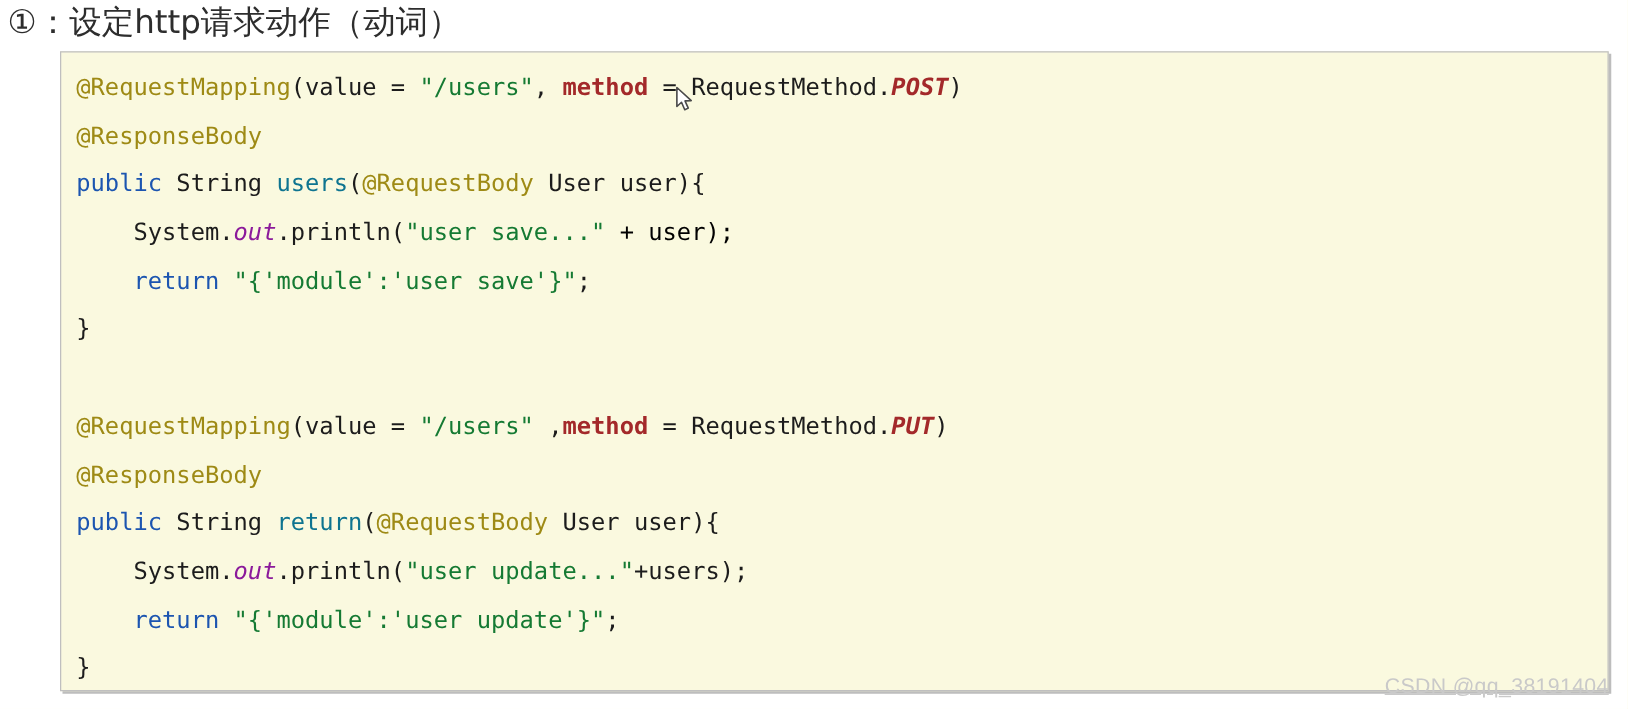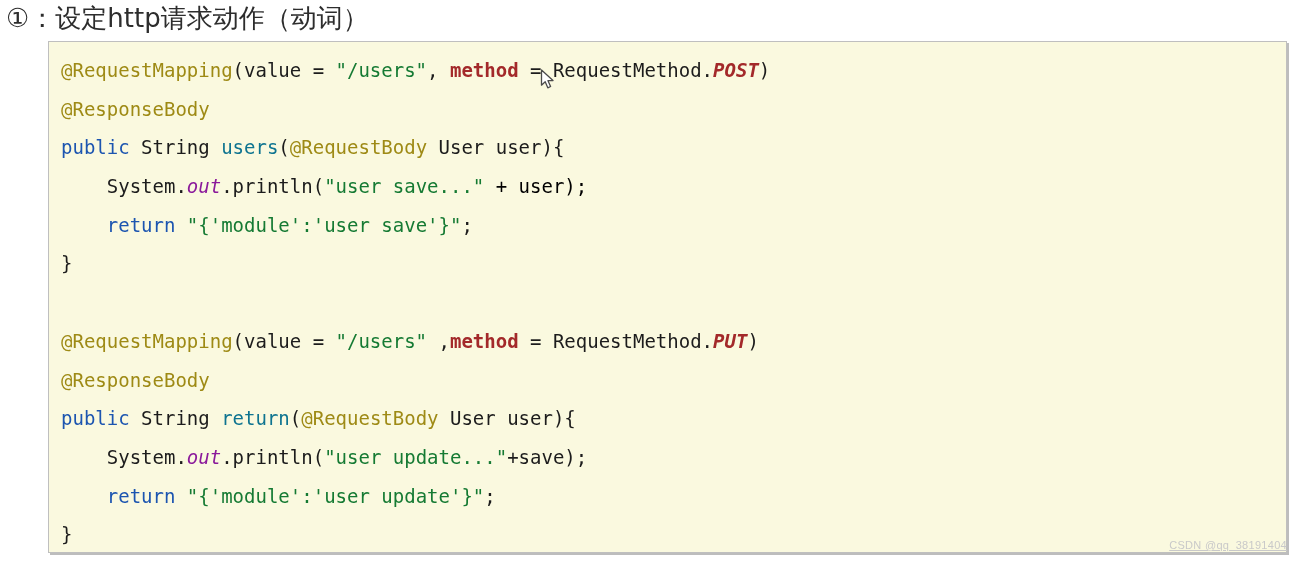--- a/index.html
+++ b/index.html
@@ -48,21 +48,21 @@
     left: 540px;
     top: 69px;
     width: 16px;
     height: 22px;
     pointer-events: none;
   }
   .watermark {
     position: absolute;
     right: 15px;
     top: 539px;
-    font-size: 11px;
+    font-size: 17px;
     color: #c9c9c9;
     text-decoration: underline;
     font-family: "Liberation Sans", sans-serif;
     letter-spacing: 0.3px;
   }
 </style>
 </head>
 <body style="background: rgb(255, 255, 255);">
 
 <div class="page-title" style="color: rgb(45, 45, 45);">①：设定http请求动作（动词）</div>
@@ -72,21 +72,21 @@
       <div class="code-line"><span style="color: rgb(158, 138, 21);">@RequestMapping</span><span style="color: rgb(28, 28, 28);">(value = </span><span style="color: rgb(21, 122, 51);">"/users"</span><span style="color: rgb(28, 28, 28);">, </span><span style="color: rgb(163, 41, 42); font-weight: bold;">method</span><span style="color: rgb(28, 28, 28);"> = RequestMethod.</span><span style="color: rgb(163, 41, 42); font-weight: bold; font-style: italic;">POST</span><span style="color: rgb(28, 28, 28);">)</span></div>
       <div class="code-line"><span style="color: rgb(158, 138, 21);">@ResponseBody</span></div>
       <div class="code-line"><span style="color: rgb(28, 85, 176);">public</span><span style="color: rgb(28, 28, 28);"> String </span><span style="color: rgb(14, 116, 144);">users</span><span style="color: rgb(28, 28, 28);">(</span><span style="color: rgb(158, 138, 21);">@RequestBody</span><span style="color: rgb(28, 28, 28);"> User user){</span></div>
       <div class="code-line"><span style="color: rgb(28, 28, 28);">    System.</span><span style="color: rgb(139, 26, 155); font-style: italic;">out</span><span style="color: rgb(28, 28, 28);">.println(</span><span style="color: rgb(21, 122, 51);">"user save..."</span><span style="color: #000000;"> + user);</span></div>
       <div class="code-line"><span style="color: rgb(28, 28, 28);">    </span><span style="color: rgb(28, 85, 176);">return</span><span style="color: rgb(28, 28, 28);"> </span><span style="color: rgb(21, 122, 51);">"{'module':'user save'}"</span><span style="color: rgb(28, 28, 28);">;</span></div>
       <div class="code-line"><span style="color: rgb(28, 28, 28);">}</span></div>
       <div class="code-line">&nbsp;</div>
       <div class="code-line"><span style="color: rgb(158, 138, 21);">@RequestMapping</span><span style="color: rgb(28, 28, 28);">(value = </span><span style="color: rgb(21, 122, 51);">"/users"</span><span style="color: rgb(28, 28, 28);"> ,</span><span style="color: rgb(163, 41, 42); font-weight: bold;">method</span><span style="color: rgb(28, 28, 28);"> = RequestMethod.</span><span style="color: rgb(163, 41, 42); font-weight: bold; font-style: italic;">PUT</span><span style="color: rgb(28, 28, 28);">)</span></div>
       <div class="code-line"><span style="color: rgb(158, 138, 21);">@ResponseBody</span></div>
       <div class="code-line"><span style="color: rgb(28, 85, 176);">public</span><span style="color: rgb(28, 28, 28);"> String </span><span style="color: rgb(14, 116, 144);">return</span><span style="color: rgb(28, 28, 28);">(</span><span style="color: rgb(158, 138, 21);">@RequestBody</span><span style="color: rgb(28, 28, 28);"> User user){</span></div>
-      <div class="code-line"><span style="color: rgb(28, 28, 28);">    System.</span><span style="color: rgb(139, 26, 155); font-style: italic;">out</span><span style="color: rgb(28, 28, 28);">.println(</span><span style="color: rgb(21, 122, 51);">"user update..."</span><span style="color: rgb(28, 28, 28);">+save);</span></div>
+      <div class="code-line"><span style="color: rgb(28, 28, 28);">    System.</span><span style="color: rgb(139, 26, 155); font-style: italic;">out</span><span style="color: rgb(28, 28, 28);">.println(</span><span style="color: rgb(21, 122, 51);">"user update..."</span><span style="color: rgb(28, 28, 28);">+users);</span></div>
       <div class="code-line"><span style="color: rgb(28, 28, 28);">    </span><span style="color: rgb(28, 85, 176);">return</span><span style="color: rgb(28, 28, 28);"> </span><span style="color: rgb(21, 122, 51);">"{'module':'user update'}"</span><span style="color: rgb(28, 28, 28);">;</span></div>
       <div class="code-line"><span style="color: rgb(28, 28, 28);">}</span></div>
     </div>
 </div>
 
 <div class="mouse-cursor">
   <svg width="16" height="22" viewBox="0 0 16 22" xmlns="http://www.w3.org/2000/svg">
     <polygon points="1.5,1 1.5,16.2 5.2,12.8 7.8,18.8 10.6,17.5 8,11.7 13,11.5" fill="#ffffff" stroke="#4a4a4a" stroke-width="1.3" stroke-linejoin="round"></polygon>
   </svg>
 </div>

